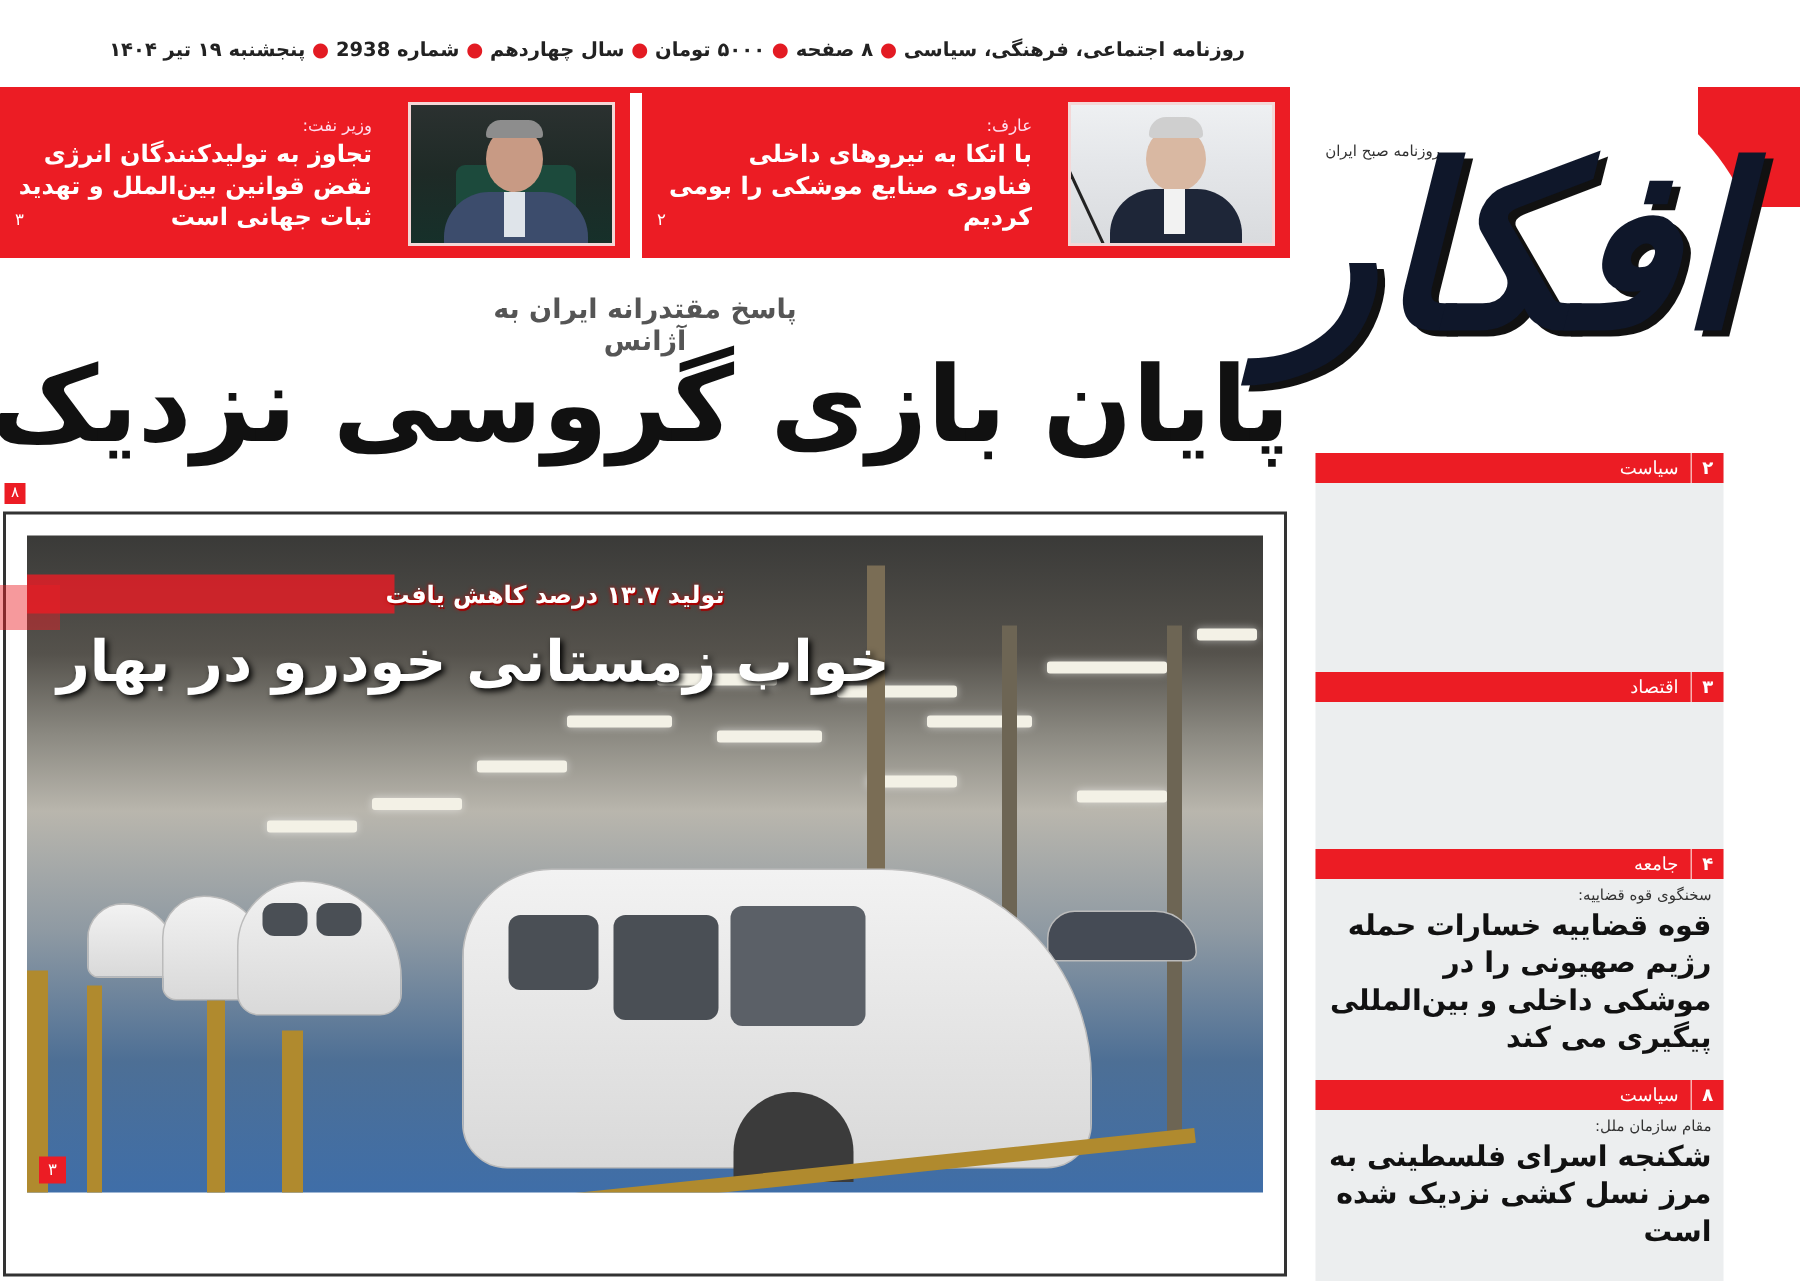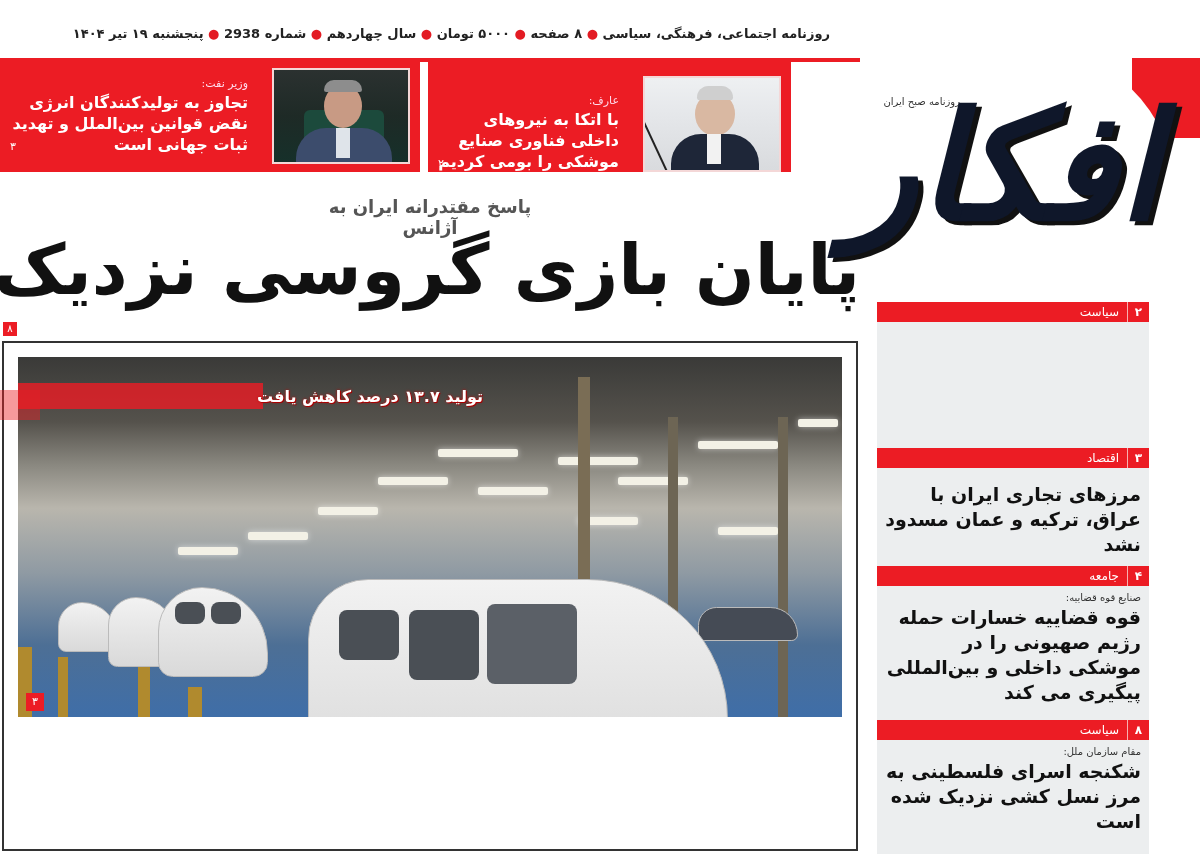--- a/index.html
+++ b/index.html
@@ -57,21 +57,21 @@
       position: absolute; top: 322px; left: 3px; width: 14px; height: 14px; background: #ec1c24;
       color: #fff; font-size: 10px; text-align: center; line-height: 14px;
     }
 
     
     .photo-frame {
       position: absolute; top: 341px; left: 2px; width: 856px; height: 510px;
       border: 2px solid #333; background: #fff;
     }
     .photo-area {
-      position: absolute; top: 14px; left: 14px; width: 824px; height: 360px; overflow: hidden;
+      position: absolute; top: 14px; left: 14px; width: 824px; height: 438px; overflow: hidden;
       background: linear-gradient(180deg, #3a3a38 0%, #55524c 18%, #8a8880 30%, #b9b6ad 42%, #8f9aa3 60%, #4d6f95 80%, #3f6ea8 100%);
       padding-left: 12px;
     }
     .ceiling-light { position: absolute; height: 8px; background: #f3f1e6; border-radius: 2px; box-shadow: 0 0 6px #fff8; }
     .pillar { position: absolute; background: #6d6554; }
     .car {
       position: absolute; background: linear-gradient(180deg, #f2f2f2, #d9d9d9);
       border-radius: 60px 90px 20px 20px; border: 1px solid #bbb;
     }
     .car .window { position: absolute; background: #4a4f55; border-radius: 8px; }
@@ -128,21 +128,21 @@
 
 <div class="red-bar" style="top:58px;left:0;width:860px;height:4px;"></div>
 <div class="red-bar" style="top:58px;left:1132px;width:68px;height:80px;"></div>
 
 <div class="logo-wrap">
   <div class="logo-circle"></div>
   <div class="logo-tag">روزنامه صبح ایران</div>
   <div class="logo-text">افکار</div>
 </div>
 
-<div class="teaser" style="left:428px;width:363px;align-items:flex-end;">
+<div class="teaser" style="left:428px;width:432px;">
   <div class="photo" style="background: linear-gradient(180deg,#eef0f2 0%,#e5e7ea 40%,#d9dbde 100%);">
     <div style="position:absolute;left:50px;top:14px;width:40px;height:44px;border-radius:50%;background:#d9b8a2;"></div>
     <div style="position:absolute;left:52px;top:8px;width:36px;height:14px;border-radius:18px 18px 4px 4px;background:#cfcfcf;"></div>
     <div style="position:absolute;left:26px;top:56px;width:88px;height:44px;border-radius:30px 30px 0 0;background:#1e2638;"></div>
     <div style="position:absolute;left:62px;top:56px;width:14px;height:30px;background:#f2f2f2;"></div>
     <div style="position:absolute;left:10px;top:40px;width:2px;height:60px;background:#222;transform:rotate(-25deg);"></div>
   </div>
   <div class="text">
     <div class="kicker">عارف:</div>
     <div class="headline">با اتکا به نیروهای داخلی فناوری صنایع موشکی را بومی کردیم</div>
@@ -206,48 +206,46 @@
     </div>
 
     <div class="rail" style="top:290px;left:0;width:14px;height:170px;"></div>
     <div class="rail" style="top:300px;left:40px;width:10px;height:140px;"></div>
     <div class="rail" style="top:310px;left:120px;width:12px;height:160px;"></div>
     <div class="rail" style="top:330px;left:170px;width:14px;height:140px;"></div>
     <div class="rail" style="top:420px;left:300px;width:480px;height:10px;transform:rotate(-6deg);"></div>
 
     <div class="photo-sub-bg"></div>
     <div class="photo-sub">تولید ۱۳.۷ درصد کاهش یافت</div>
+    <div class="photo-title">خواب زمستانی خودرو در بهار</div>
     <div class="photo-pagenum">۳</div>
   </div>
 </div>
 <div class="watermark" style="top:390px;"></div>
 
 <div class="right-col">
   <div class="section" style="height:146px;">
     <div class="sec-bar">
       <span class="num">۲</span>
       <span class="label">سیاست</span>
     </div>
   </div>
   <div class="section" style="height:118px;">
     <div class="sec-bar">
       <span class="num">۳</span>
       <span class="label">اقتصاد</span>
     </div>
-    <div class="sec-body">
-      <div class="sec-headline" style="margin-top:8px;">مرزهای تجاری ایران با عراق، ترکیه و عمان مسدود نشد</div>
-    </div>
   </div>
   <div class="section" style="height:154px;">
     <div class="sec-bar">
       <span class="num">۴</span>
       <span class="label">جامعه</span>
     </div>
     <div class="sec-body">
-      <div class="sec-kicker">صنایع قوه قضاییه:</div>
+      <div class="sec-kicker">سخنگوی قوه قضاییه:</div>
       <div class="sec-headline">قوه قضاییه خسارات حمله رژیم صهیونی را در موشکی داخلی و بین‌المللی پیگیری می کند</div>
     </div>
   </div>
   <div class="section" style="height:134px;">
     <div class="sec-bar">
       <span class="num">۸</span>
       <span class="label">سیاست</span>
     </div>
     <div class="sec-body">
       <div class="sec-kicker">مقام سازمان ملل:</div>

